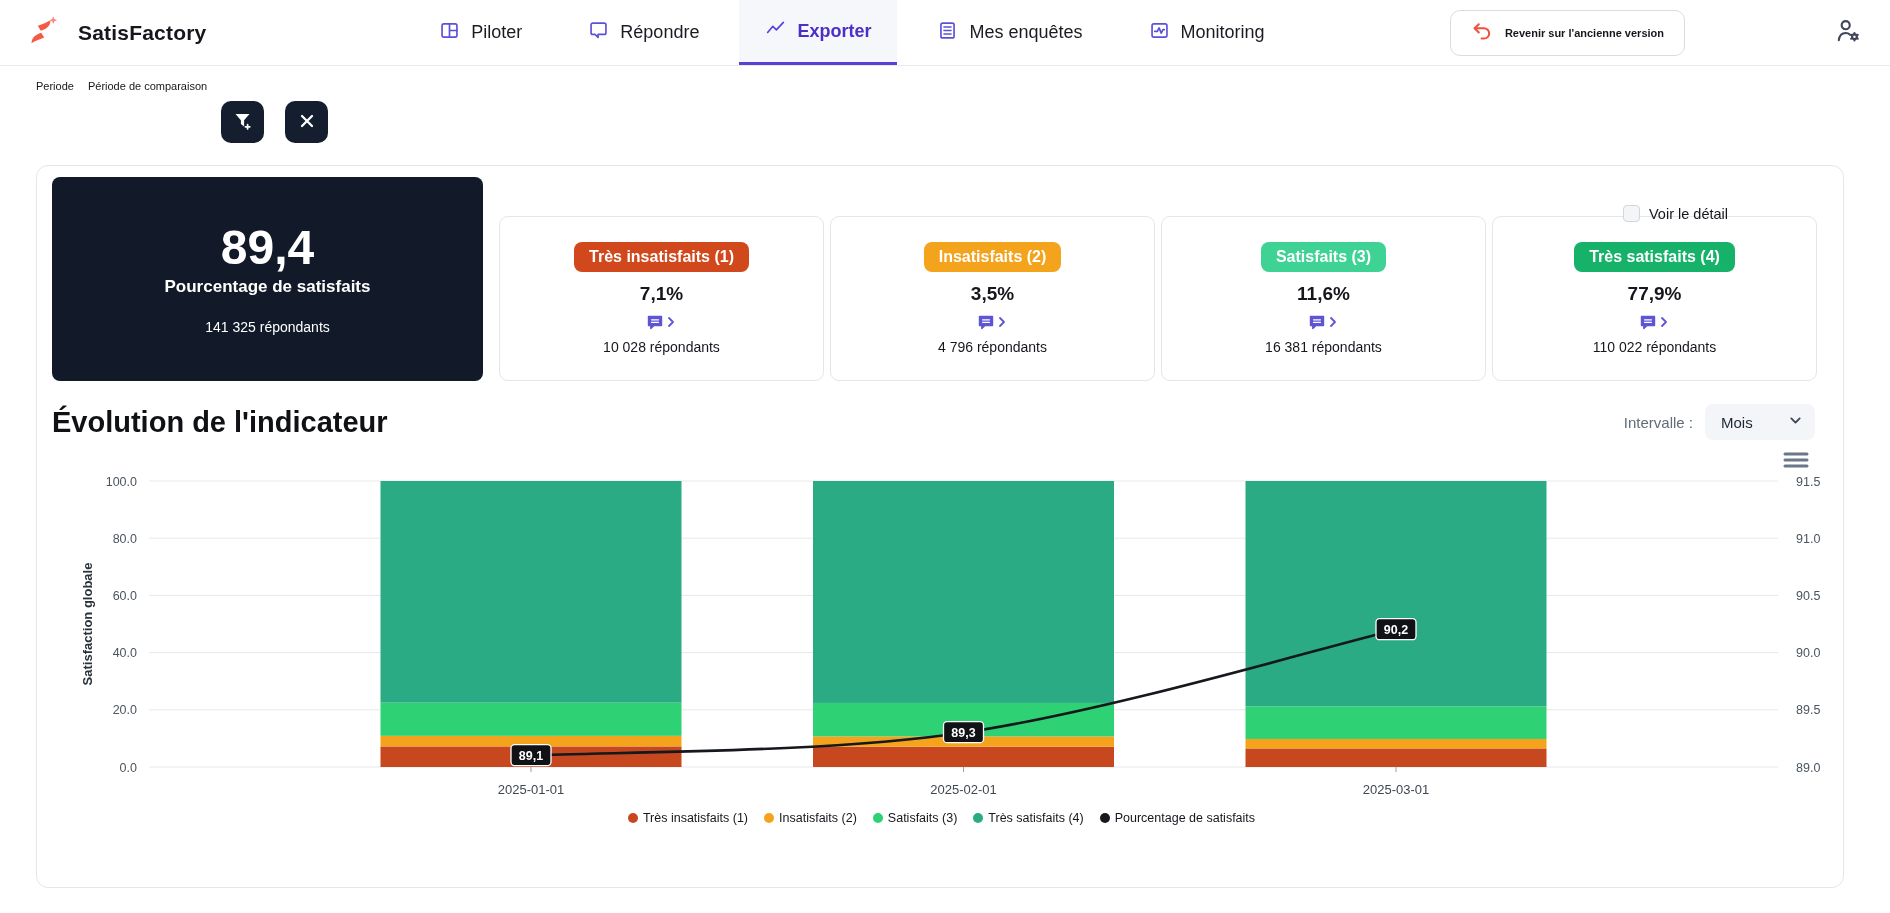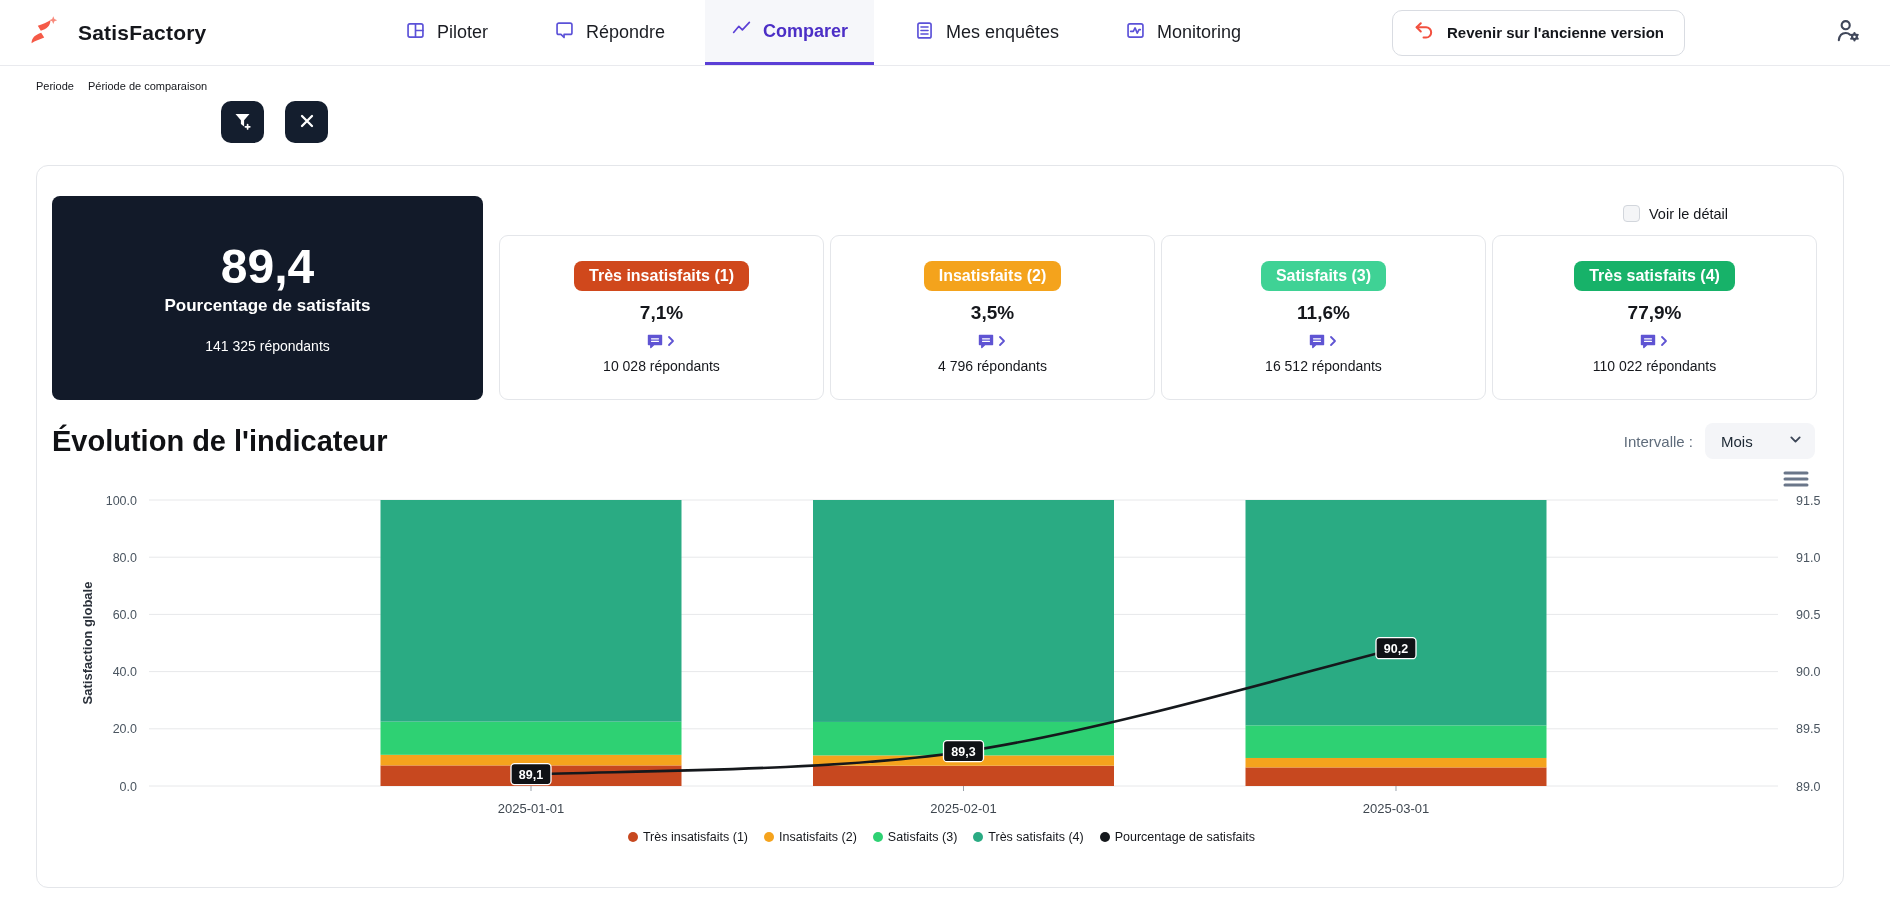--- a/index.html
+++ b/index.html
@@ -8,38 +8,38 @@
   
   .topbar { height:66px; display:flex; align-items:stretch; border-bottom:1px solid #e9eaee; background:#fff; padding-left:24px; }
   .brand { display:flex; align-items:center; gap:20px; width:230px; }
   .brand-name { font-size:21px; font-weight:700; color:#15171c; letter-spacing:.2px; }
   .main-nav { flex:1; display:flex; align-items:stretch; justify-content:center; gap:14px; }
   .nav-item { display:flex; align-items:center; gap:11px; padding:0 26px; font-size:18px; color:#1a1c22; cursor:pointer; }
   .nav-item svg { width:21px; height:21px; stroke:#5b51d8; fill:none; stroke-width:1.9; stroke-linecap:round; stroke-linejoin:round; }
   .nav-item.active { background:#f6f7fa; border-bottom:3px solid #5b3fd6; color:#4c2fc6; font-weight:700; }
   .nav-item.active svg { stroke:#5b3fd6; }
   .topbar-right { display:flex; align-items:center; gap:150px; padding-right:28px; }
-  .legacy-btn { display:flex; align-items:center; gap:12px; height:46px; padding:0 20px; border:1px solid #d9dce2; border-radius:10px; background:#fff; font-size:15px; font-weight:700; color:#15171c; cursor:pointer; }
+  .legacy-btn { display:flex; align-items:center; gap:12px; height:46px; padding:0 20px; border:1px solid #d9dce2; border-radius:10px; background:#fff; font-size:11px; font-weight:700; color:#15171c; cursor:pointer; }
   .legacy-btn svg { width:22px; height:22px; stroke:#f2503f; fill:none; stroke-width:2.2; stroke-linecap:round; stroke-linejoin:round; }
   .user-btn { cursor:pointer; display:flex; align-items:center; }
   .user-btn svg { width:27px; height:27px; stroke:#40475a; fill:none; stroke-width:1.9; stroke-linecap:round; stroke-linejoin:round; }
 
   
   .filters { display:flex; align-items:flex-start; padding:14px 0 0 36px; gap:14px; }
   .filter-col { display:flex; flex-direction:column; gap:5px; }
   .filter-label { font-size:11px; color:#15171c; }
   .pill-input { height:44px; border:1px solid #d4d8de; border-radius:9px; background:#fff; display:flex; align-items:center; padding:0 16px; cursor:pointer; }
   .period-box { width:255px; font-size:15.5px; font-weight:700; }
   .compare-box { width:171px; font-size:14.5px; color:#15171c; }
   .dark-btn { width:43px; height:42px; margin-top:21px; border:none; border-radius:10px; background:#141e2e; display:flex; align-items:center; justify-content:center; cursor:pointer; }
   .dark-btn + .dark-btn { margin-left:7px; }
   .dark-btn svg { width:22px; height:22px; }
 
   
-  .main-card { position:relative; width:1808px; margin:22px 0 0 36px; height:723px; border:1px solid #e4e6ea; border-radius:12px; background:#fff; padding:30px 12px 0 15px; }
+  .main-card { position:relative; width:1808px; margin:22px 0 0 36px; height:723px; border:1px solid #e4e6ea; border-radius:12px; background:#fff; padding:11px 12px 0 15px; }
   .detail-toggle { position:absolute; top:39px; right:115px; display:flex; align-items:center; gap:9px; cursor:pointer; }
   .detail-checkbox { width:17px; height:17px; border:1px solid #d2d6dc; background:#f4f5f7; border-radius:4px; }
   .detail-label { font-size:14.5px; color:#15171c; }
 
   .kpi-row { display:flex; align-items:flex-end; }
   .kpi-card { width:431px; height:204px; background:#121a29; border-radius:8px; color:#fff; display:flex; flex-direction:column; align-items:center; justify-content:center; margin-right:16px; }
   .kpi-score { font-size:48px; font-weight:700; line-height:1.05; }
   .kpi-label { font-size:17px; font-weight:700; margin-top:4px; }
   .kpi-resp { font-size:14px; margin-top:22px; }
 
@@ -91,21 +91,21 @@
       <div class="nav-item">
         <span><svg viewBox="0 0 24 24">
             <path d="M20.5 5.5a2 2 0 0 0-2-2h-13a2 2 0 0 0-2 2v9a2 2 0 0 0 2 2h2.5l3.5 3.5V16.5h7a2 2 0 0 0 2-2z"></path>
           </svg></span>
         <span>Répondre</span>
       </div>
       <div class="nav-item active">
         <span><svg viewBox="0 0 24 24">
             <path d="M3 16.5l6-7 4 4 8-8.5"></path>
           </svg></span>
-        <span>Comparer</span>
+        <span>Exporter</span>
       </div>
       <div class="nav-item">
         <span><svg viewBox="0 0 24 24">
             <rect x="4.5" y="3.5" width="15" height="17" rx="2"></rect>
             <path d="M8 8h8M8 12h8M8 16h8"></path>
           </svg></span>
         <span>Mes enquêtes</span>
       </div>
       <div class="nav-item">
         <span><svg viewBox="0 0 24 24">
@@ -221,21 +221,21 @@
                 <path d="M1.5 1.5h13v9h-7.5l-3.2 3v-3H1.5z" fill="#5f54d3" stroke="#5f54d3" stroke-width="1.4" stroke-linejoin="round"></path>
                 <path d="M4.5 4.8h7M4.5 7.3h7" stroke="#fff" stroke-width="1.2" stroke-linecap="round"></path>
               </svg>
             </span>
             <span>
               <svg width="10" height="12" viewBox="0 0 10 12">
                 <path d="M3 2l4 4-4 4" stroke="#5f54d3" stroke-width="1.8" fill="none" stroke-linecap="round" stroke-linejoin="round"></path>
               </svg>
             </span>
           </div>
-          <div class="stat-resp">16 512 répondants</div>
+          <div class="stat-resp">16 381 répondants</div>
         </div>
         <div class="stat-card">
           <span class="badge" style="background: rgb(23, 178, 105);">Très satisfaits (4)</span>
           <div class="stat-percent">77,9%</div>
           <div class="comments-link">
             <span>
               <svg width="16" height="15" viewBox="0 0 16 15">
                 <path d="M1.5 1.5h13v9h-7.5l-3.2 3v-3H1.5z" fill="#5f54d3" stroke="#5f54d3" stroke-width="1.4" stroke-linejoin="round"></path>
                 <path d="M4.5 4.8h7M4.5 7.3h7" stroke="#fff" stroke-width="1.2" stroke-linecap="round"></path>
               </svg>

